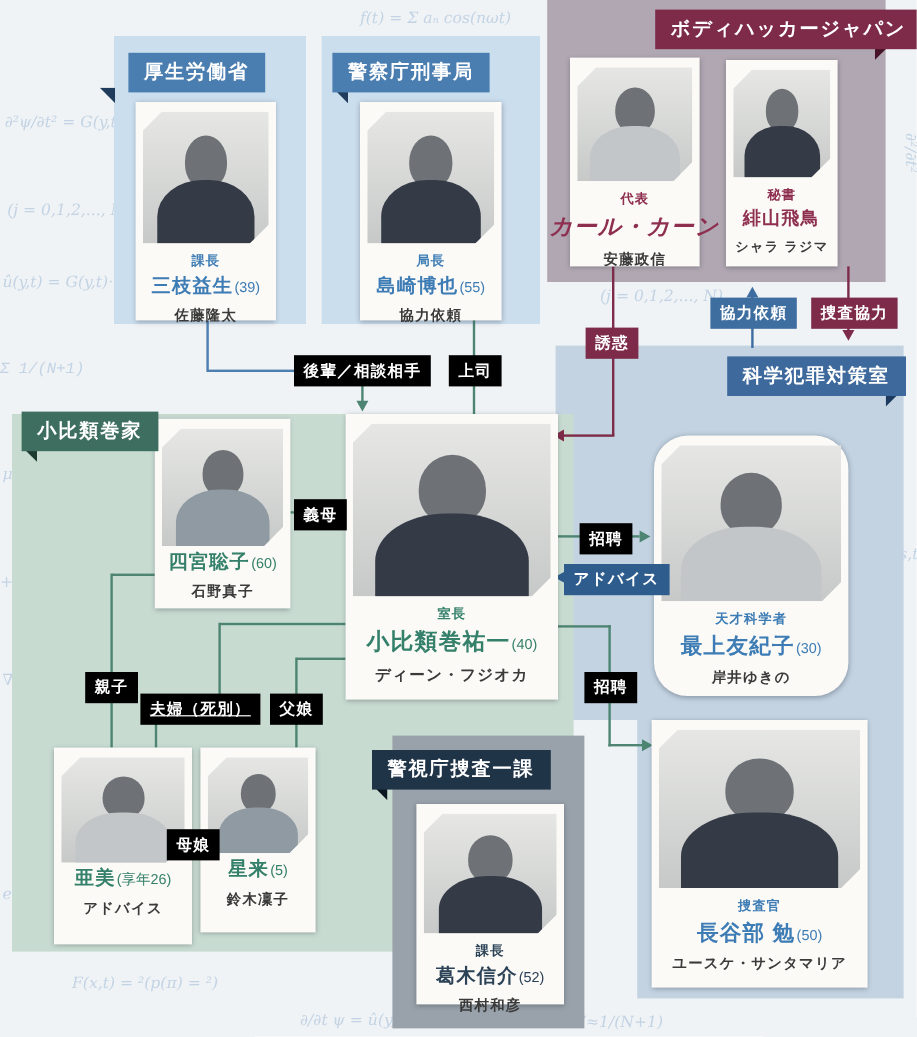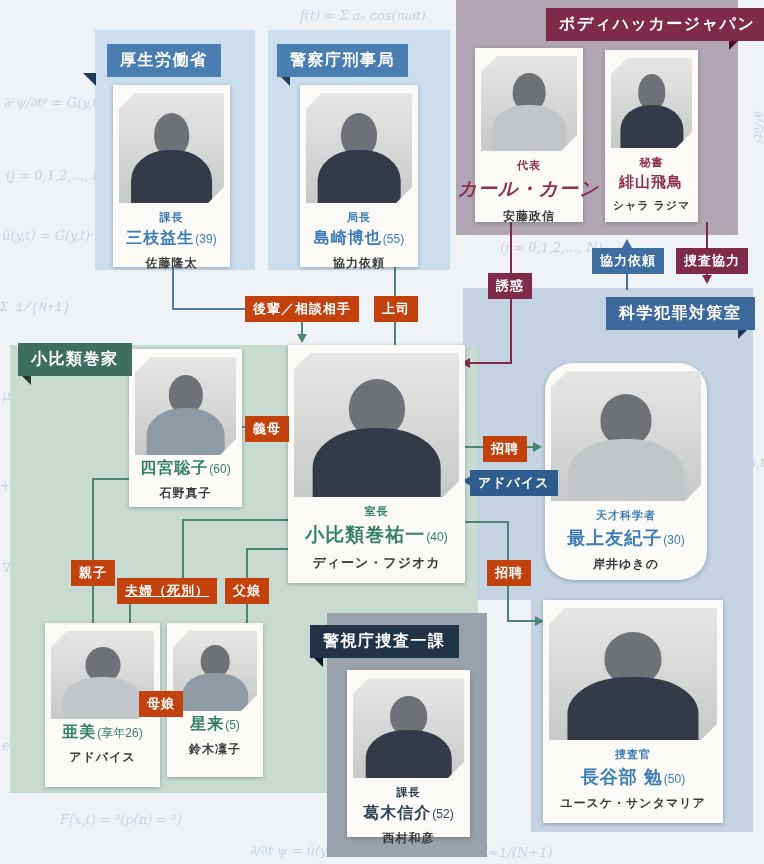--- a/index.html
+++ b/index.html
@@ -29,21 +29,21 @@
   .f-blue{background:#1f3c5c;} .f-maroon{background:#471329;} .f-green{background:#1c3a30;}
   .f-navy{background:#0a1520;} .f-sci{background:#1c3a5e;}
   
   .ln{position:absolute;z-index:2;background:#4e8572;}
   .ln-blue{background:#4c7fb0;} .ln-dblue{background:#2e5d8d;}
   .ln-lblue{background:#3e6da0;} .ln-maroon{background:#7d2b49;}
   .ah{position:absolute;z-index:2;width:0;height:0;}
   
   .rlabel{position:absolute;z-index:6;color:#fff;font-weight:bold;font-size:13px;
           letter-spacing:1px;padding:4px 8px;white-space:nowrap;}
-  .rl-teal{background:#c2410c;} .rl-dblue{background:#2e5d8d;}
+  .rl-teal{background:#000000;} .rl-dblue{background:#2e5d8d;}
   .rl-lblue{background:#3e6da0;} .rl-maroon{background:#7d2b49;}
   
   .card{position:absolute;z-index:4;background:#fbfaf7;box-shadow:0 1px 4px rgba(40,50,60,.35);
         display:flex;flex-direction:column;align-items:center;padding:8px 6px;box-sizing:border-box;
         text-align:center;}
   .photo{width:100%;position:relative;overflow:hidden;flex:none;
          background:linear-gradient(#e6e7e5,#c7c9c8);
          clip-path:polygon(16px 0,100% 0,100% calc(100% - 16px),calc(100% - 16px) 100%,0 100%,0 16px);}
   .sil{position:absolute;left:0;top:0;width:100%;height:100%;}
   .sil::before{content:"";position:absolute;left:50%;top:18%;width:34%;height:40%;

